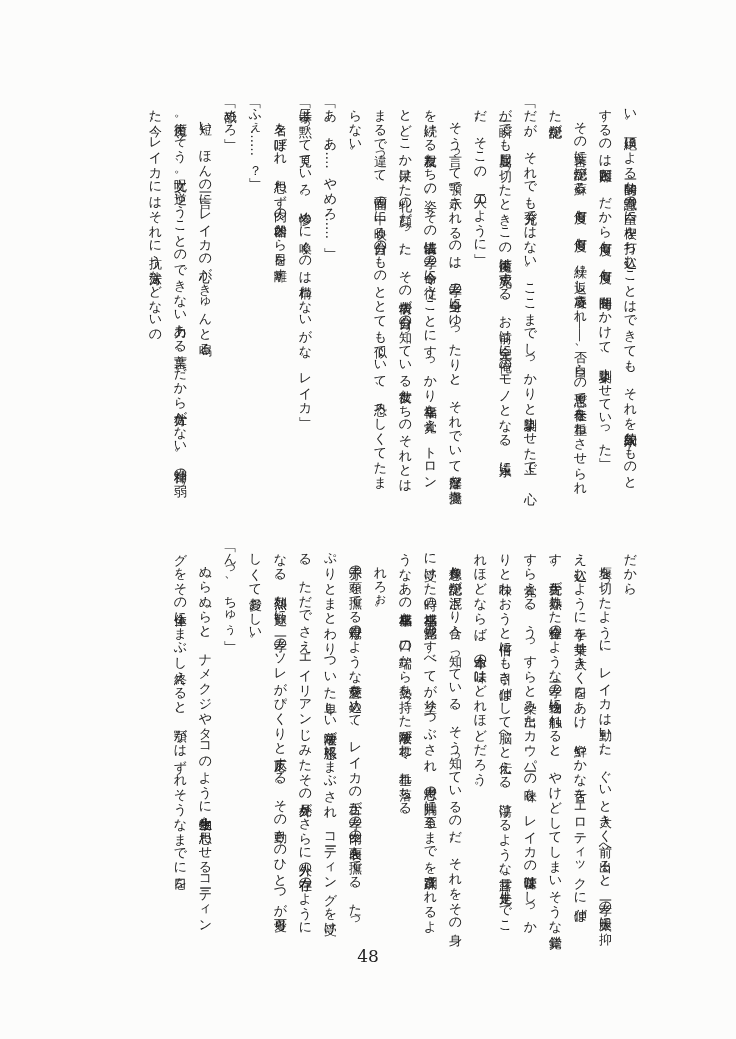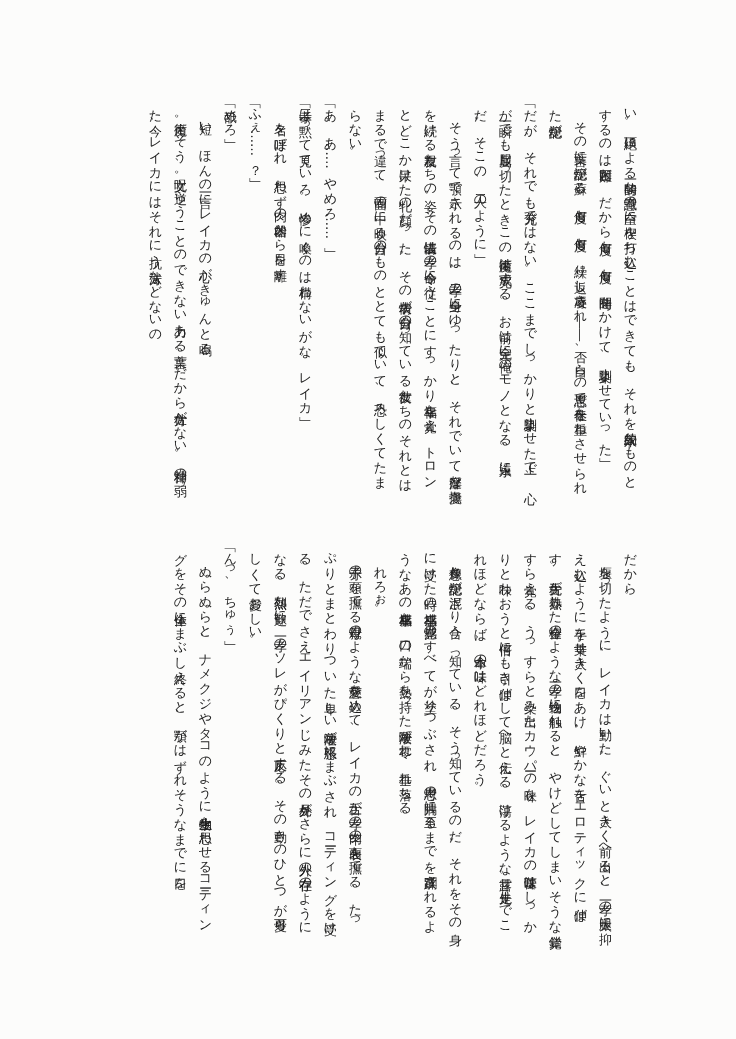--- a/index.html
+++ b/index.html
@@ -74,14 +74,15 @@
   <div class="vblock vblock-bottom">
       <p class="para">だから。</p>
       <p class="para indent">堰を切ったように、レイカは動いた。ぐいと大きく前へ出ると、一孝の太腿に抑え込むように手を乗せ大きく口をあけ、鮮やかな舌をエロティックに伸ばす。舌先が赤熱した金棒のような一孝の逸物に触れると、やけどしてしまいそうな錯覚すら覚える。うっすらと染み出たカウパーの味を、レイカの味蕾はしっかりと味わおうと何倍にも引き伸ばして脳へと伝える。蕩けるような甘露。先走りでこれほどならば、本命の味はどれほどだろう。</p>
       <p class="para indent">想像と記憶が混ざり合う。知っている。そう知っているのだ。それをその身に受けた時の幸福感、感覚のすべてが塗りつぶされ、思考の片隅に至るまでを蹂躙されるようなあの幸福感を。口の端から熱を持った唾液が零れ、垂れ落ちる。</p>
       <p class="para indent">れろぉ。</p>
       <p class="para indent">赤子の頭を撫でる母親のような慈愛を込めて、レイカの舌が一孝の肉竿の表面を撫でる。たっぷりとまとわりついた卑しい唾液が怒張にまぶされ、コーティングを受ける。ただでさえエイリアンじみたその外見がさらに人外の存在のようになる。熱烈な歓迎に、一孝のソレがぴくりと反応する。その動きのひとつが可愛らしくて愛おしい。</p>
       <p class="para">「んっ、ちゅぅ」</p>
       <p class="para indent">ぬらぬらと、ナメクジやタコのように水生生物を思わせるコーティングをその全体にまぶし終えると、顎がはずれそうなまでに口を</p>
     </div>
 
+  <div class="page-number">48</div>
 
 </div>
 
 </body></html>

